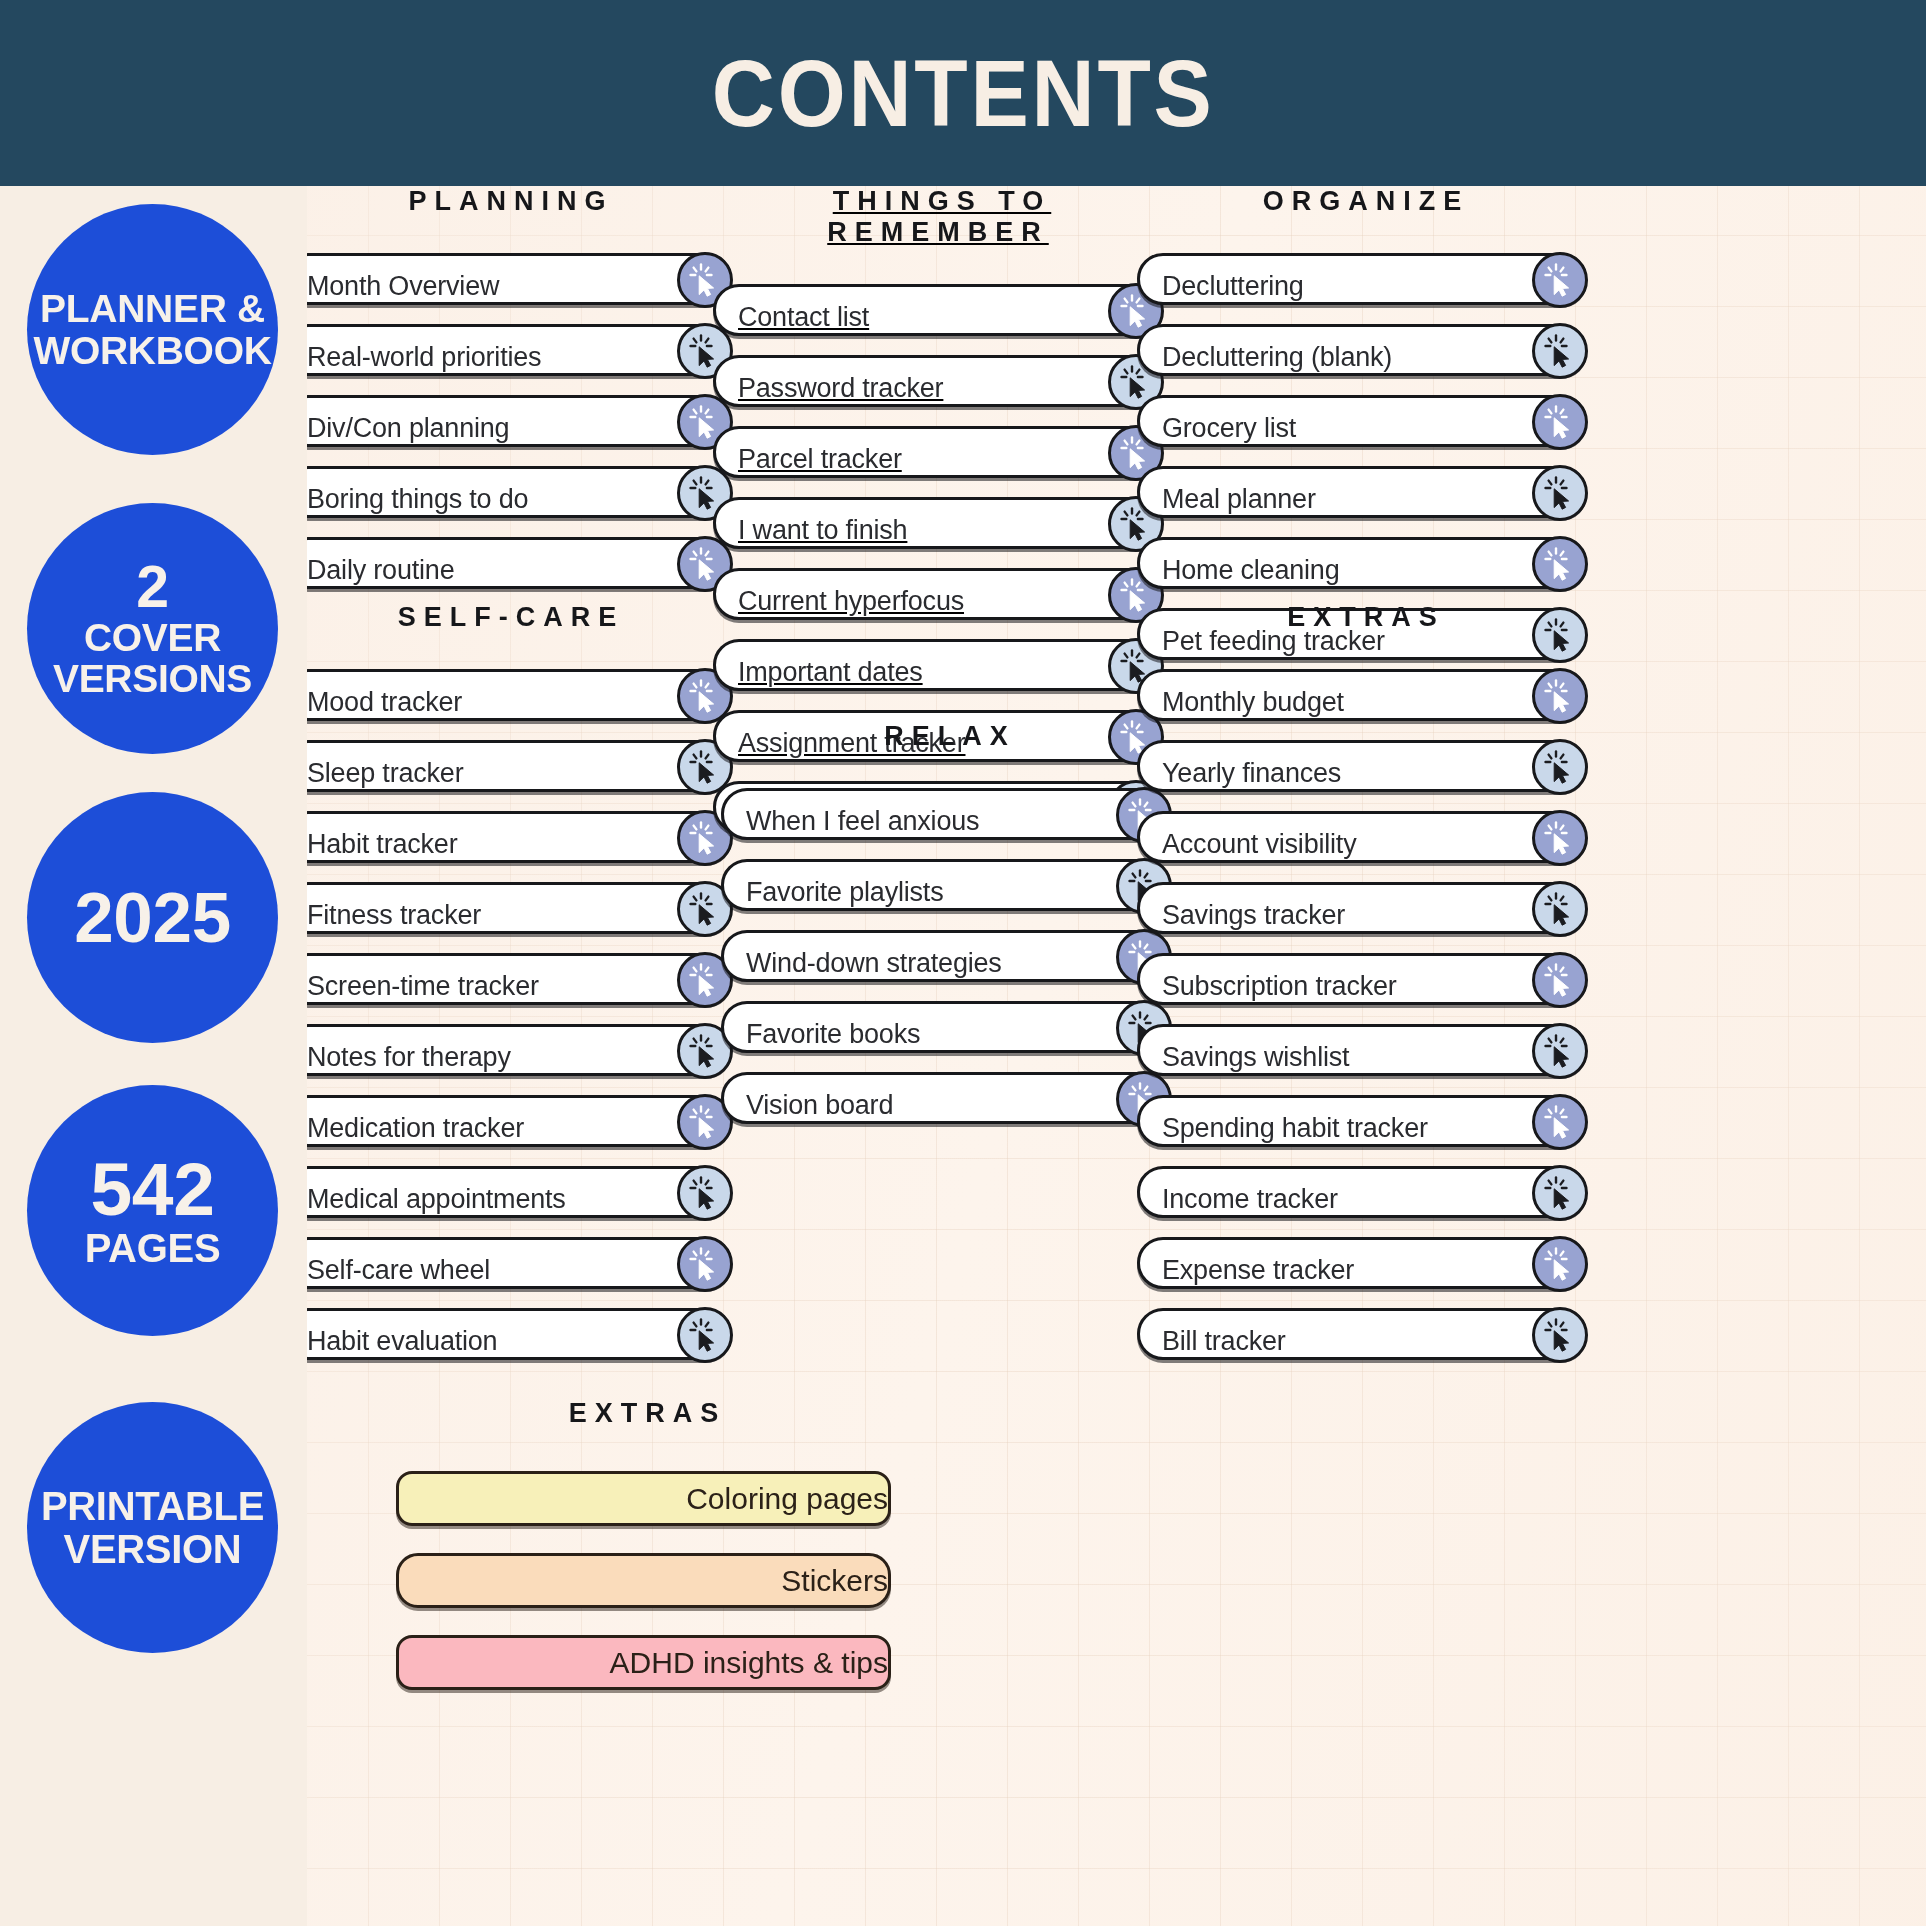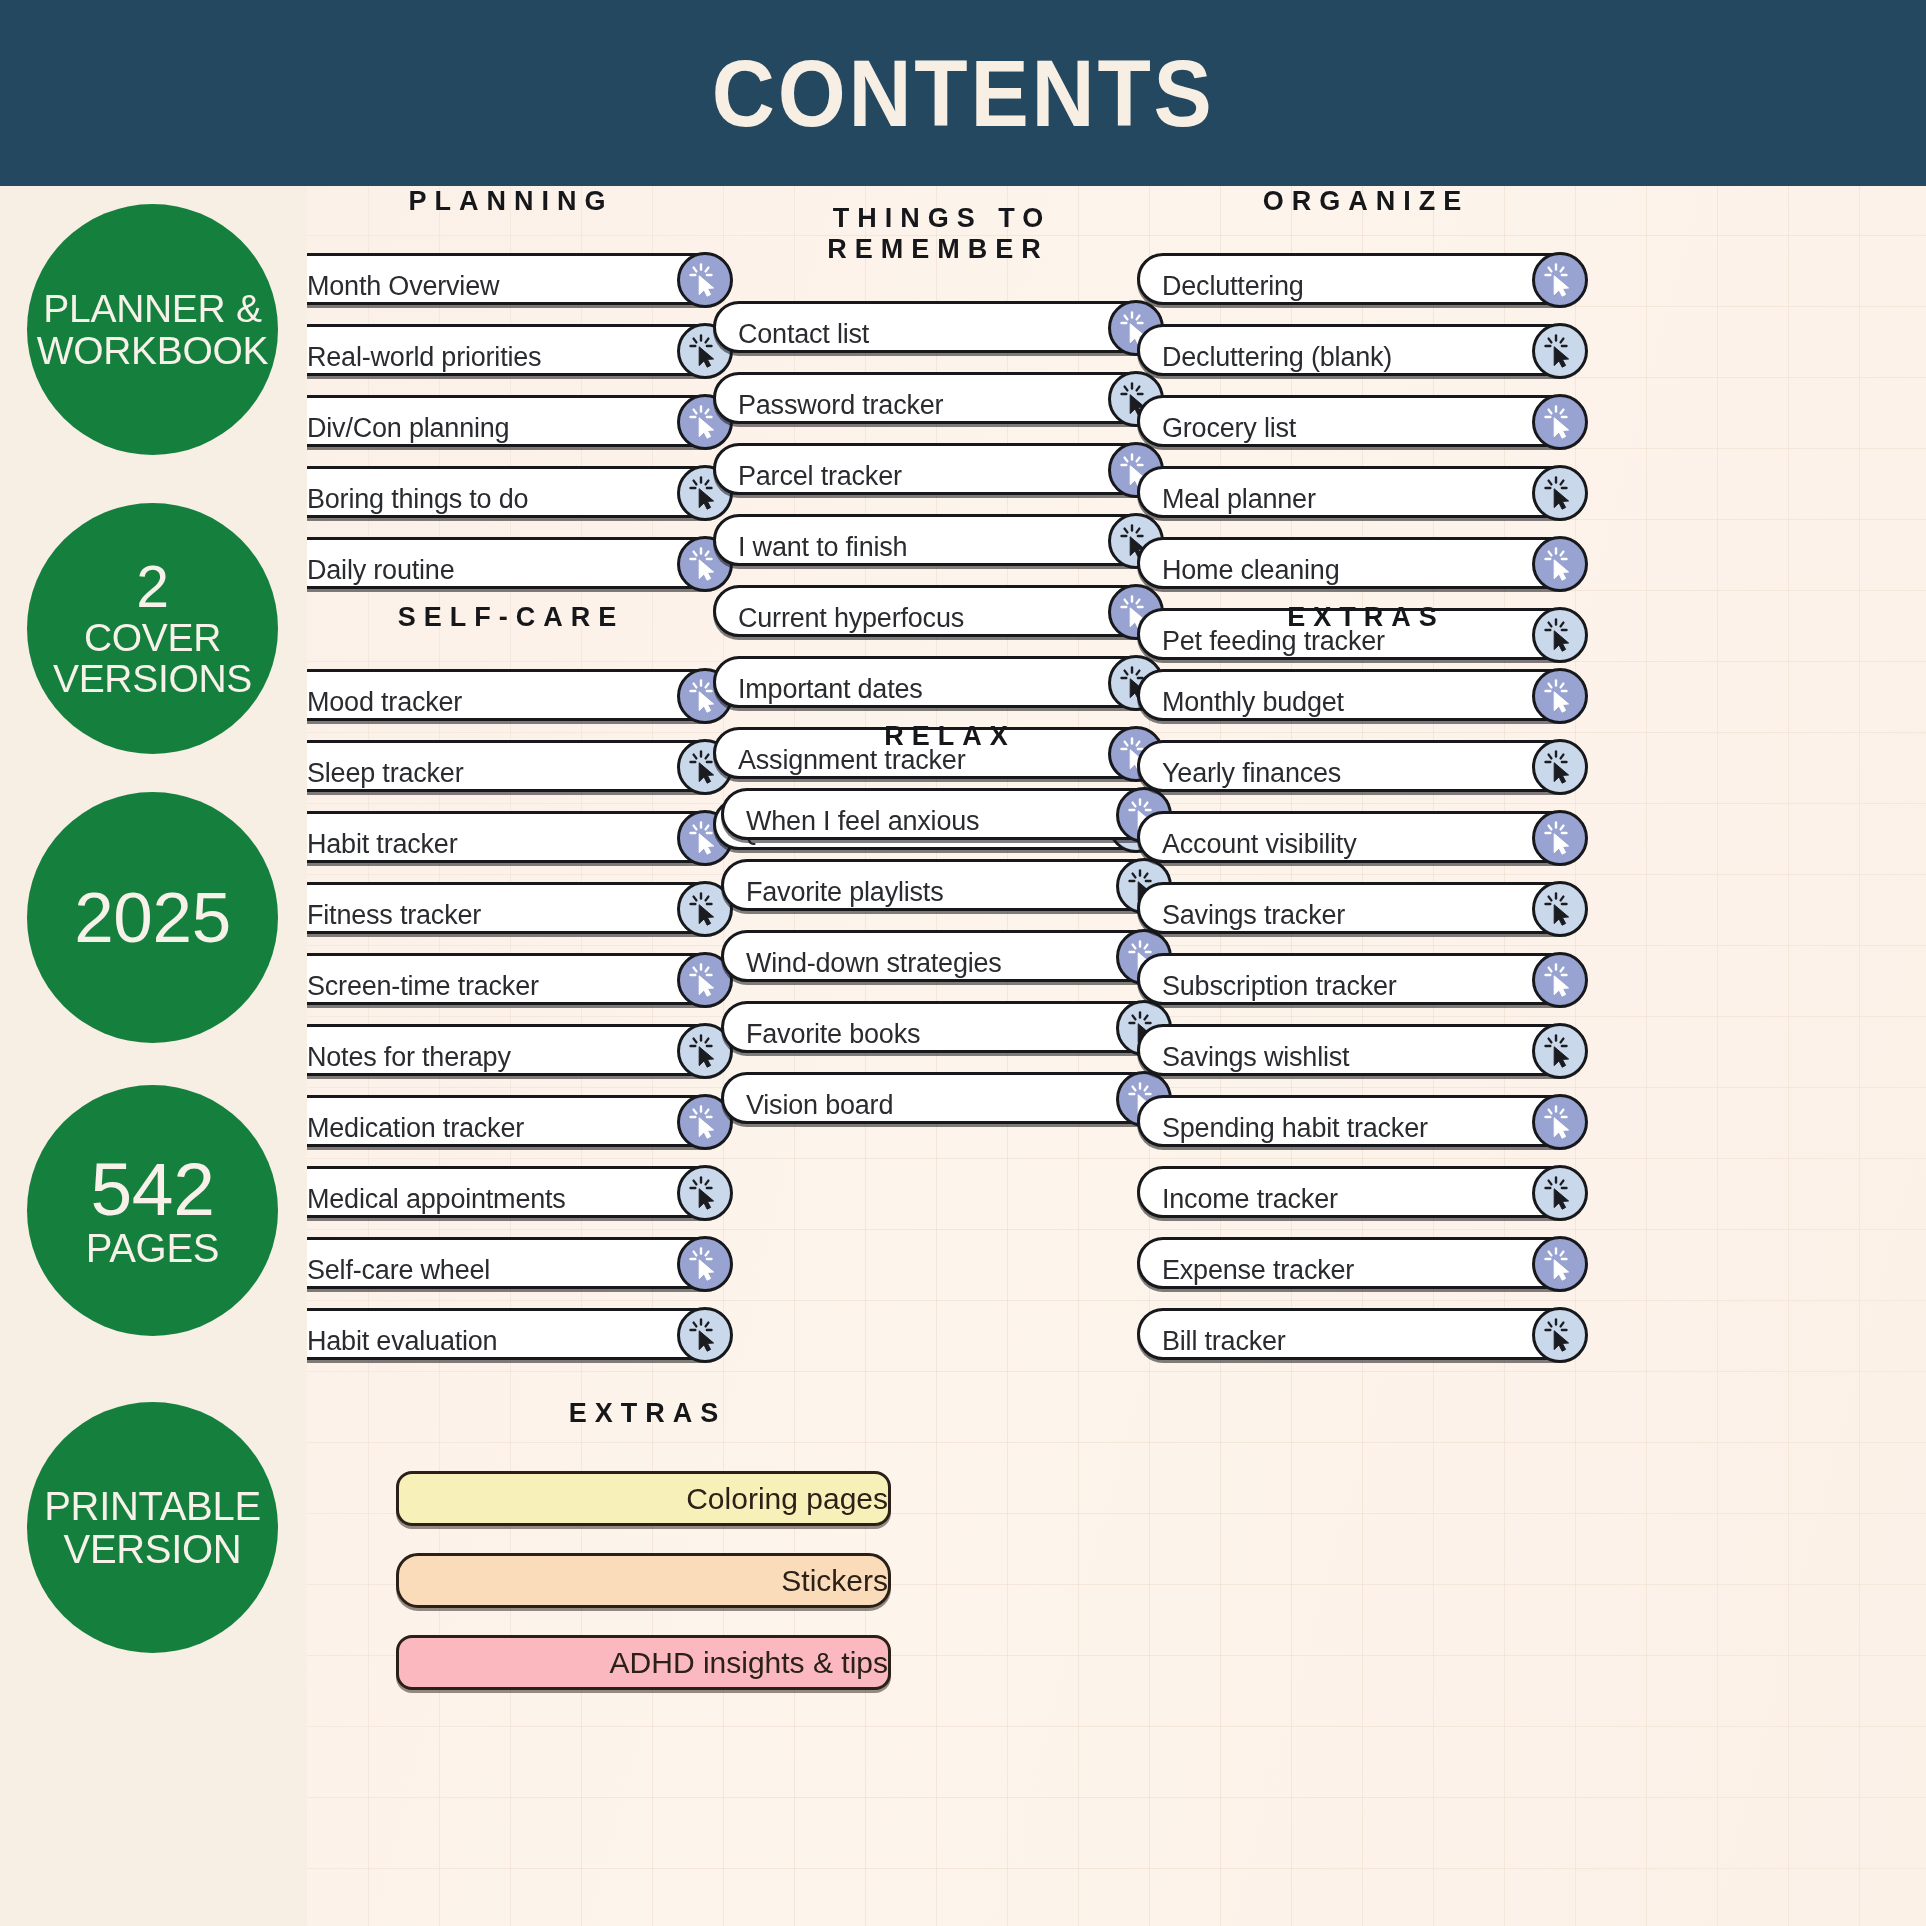--- a/index.html
+++ b/index.html
@@ -45,29 +45,29 @@
     height: 1740px;
     background: #f7eee4;
     z-index: 4;
   }
   .badge {
     position: absolute;
     left: 27px;
     width: 251px;
     height: 251px;
     border-radius: 50%;
-    background: #15803d;
+    background: #1d4ed8;
     color: #f7f1e9;
     display: flex;
     flex-direction: column;
     align-items: center;
     justify-content: center;
     text-align: right;
     line-height: 1.06;
-    font-weight: 400;
+    font-weight: 700;
     letter-spacing: -0.3px;
   }
   .badge .l1 { display: block; }
   .badge .l2 { display: block; }
   .badge .l3 { display: block; }
   .badge-0 { top: 18px;   font-size: 39px; }
   .badge-1 { top: 317px;  font-size: 39px; }
   .badge-1 .l1 { font-size: 59px; line-height: 1.0; }
   .badge-2 { top: 606px;  font-size: 71px; }
   .badge-3 { top: 899px;  font-size: 40px; }
@@ -457,21 +457,21 @@
       <line x1="5.5" y1="15" x2="10.3" y2="15"></line>
       <line x1="26.5" y1="15" x2="21.9" y2="15"></line>
     </g>
     <path d="M14.2 15.8 L14.2 34.6 L19.0 29.9 L22.2 36.2 L25.6 34.4 L22.4 28.4 L28.6 28.0 Z" fill="#1b1c20" stroke="#1b1c20" stroke-width="1" stroke-linejoin="round"></path>
   </svg>
           </span>
         </div>
       </div>
     </div>
   <div class="col col-2">
-      <div style="position: absolute; top: 17px; left: 0px; width: 100%;">
+      <div style="position: absolute; top: 0px; left: 0px; width: 100%; text-decoration: underline;">
         <div class="section-head h1">THINGS TO REMEMBER</div>
         <div class="pill">
           <span class="pill-label">Contact list</span>
           <span class="cursor-btn dark">
             <svg viewBox="0 0 40 40">
     <g stroke="#ffffff" stroke-width="2.4" stroke-linecap="round">
       <line x1="16" y1="4.5" x2="16" y2="9.5"></line>
       <line x1="8.6" y1="7.6" x2="11.4" y2="11.4"></line>
       <line x1="23.4" y1="7.6" x2="20.6" y2="11.4"></line>
       <line x1="5.5" y1="15" x2="10.3" y2="15"></line>

